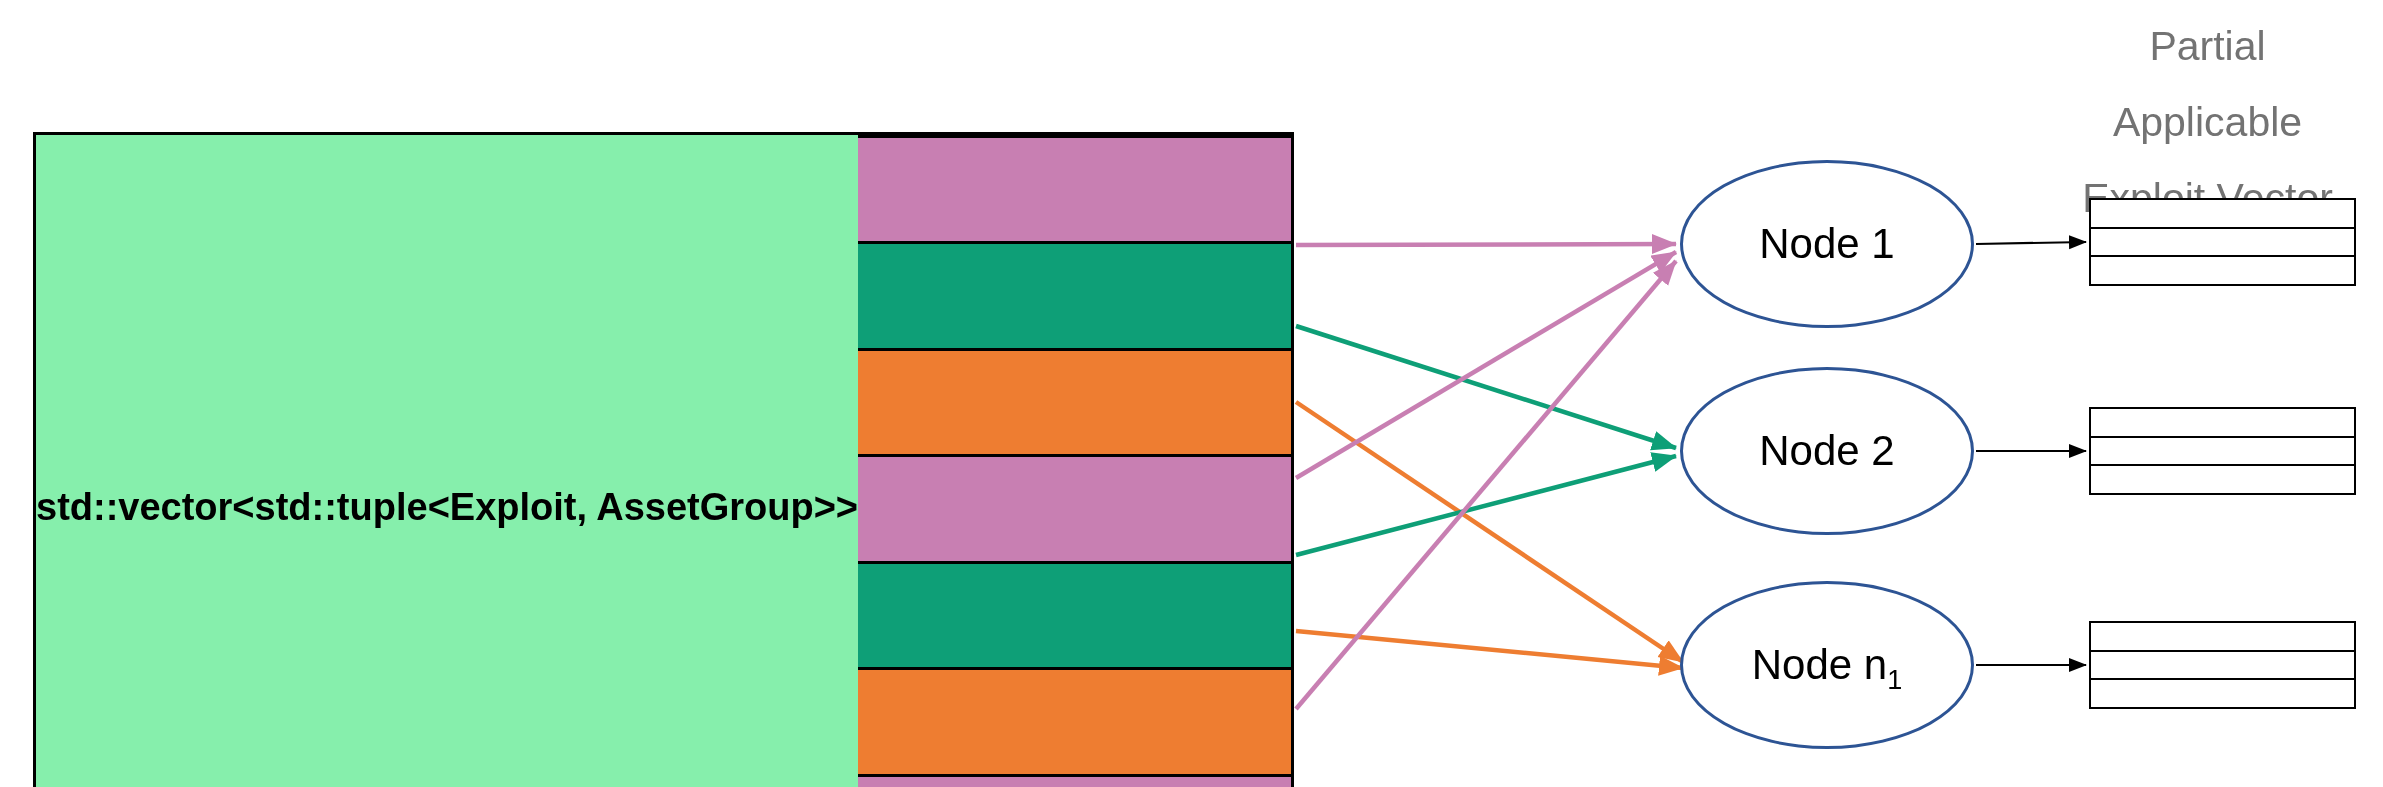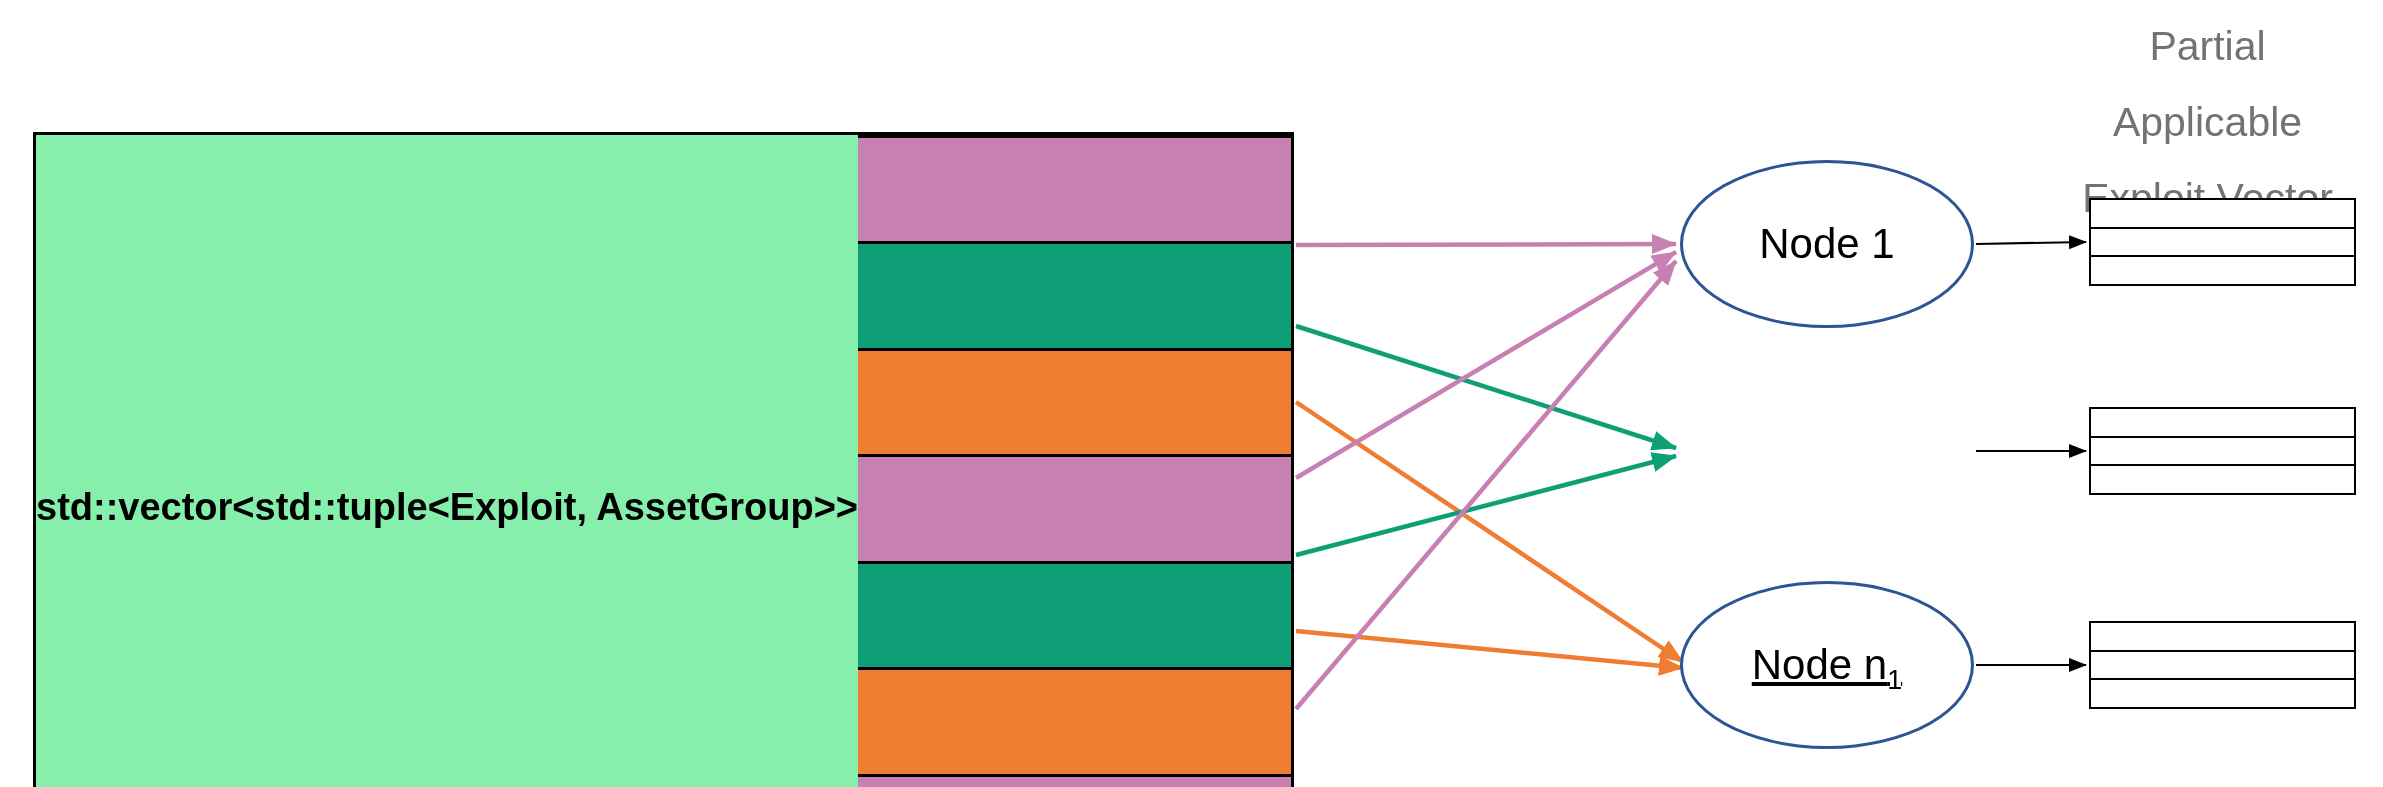--- a/index.html
+++ b/index.html
@@ -46,21 +46,21 @@
     box-sizing: border-box;
     background: #fff;
     display: flex;
     align-items: center;
     justify-content: center;
     font-size: 42px;
     color: #000;
   }
   .node-1 { top: 160px; justify-content: center; }
   .node-2 { top: 367px; }
-  .node-3 { top: 581px; text-decoration: underline; }
+  .node-3 { top: 581px; }
   .node-label { white-space: nowrap; }
   .node-sub { font-size: 27px; line-height: 0; vertical-align: -10px; }
 
   
   .ptable {
     position: absolute;
     left: 2089px;
     width: 267px; height: 88px;
     border: 2.5px solid #000;
     box-sizing: border-box;
@@ -135,20 +135,23 @@
       <line x1="1296" y1="631" x2="1683" y2="668" stroke="#EE7D31" stroke-width="4.5" marker-end="url(#m-orange)"></line>
       <line x1="1296" y1="709" x2="1676" y2="261" stroke="#C87FB2" stroke-width="4.5" marker-end="url(#m-pink)"></line>
       <line x1="1976" y1="244" x2="2086" y2="242" stroke="#000000" stroke-width="2.2" marker-end="url(#m-black)"></line>
       <line x1="1976" y1="451" x2="2086" y2="451" stroke="#000000" stroke-width="2.2" marker-end="url(#m-black)"></line>
       <line x1="1976" y1="665" x2="2086" y2="665" stroke="#000000" stroke-width="2.2" marker-end="url(#m-black)"></line>
     </svg>
 
   <div class="node node-1">
     <span class="node-label"><span>Node 1</span><sub class="node-sub"></sub></span>
   </div>
+  <div class="node node-2">
+    <span class="node-label"><span>Node 2</span><sub class="node-sub"></sub></span>
+  </div>
   <div class="node node-3">
     <span class="node-label"><span>Node n</span><sub class="node-sub">1</sub></span>
   </div>
 
   <div class="output-title">Partial
 Applicable
 Exploit Vector</div>
 
   <div class="ptable ptable-1">
     <div class="prow"></div>

